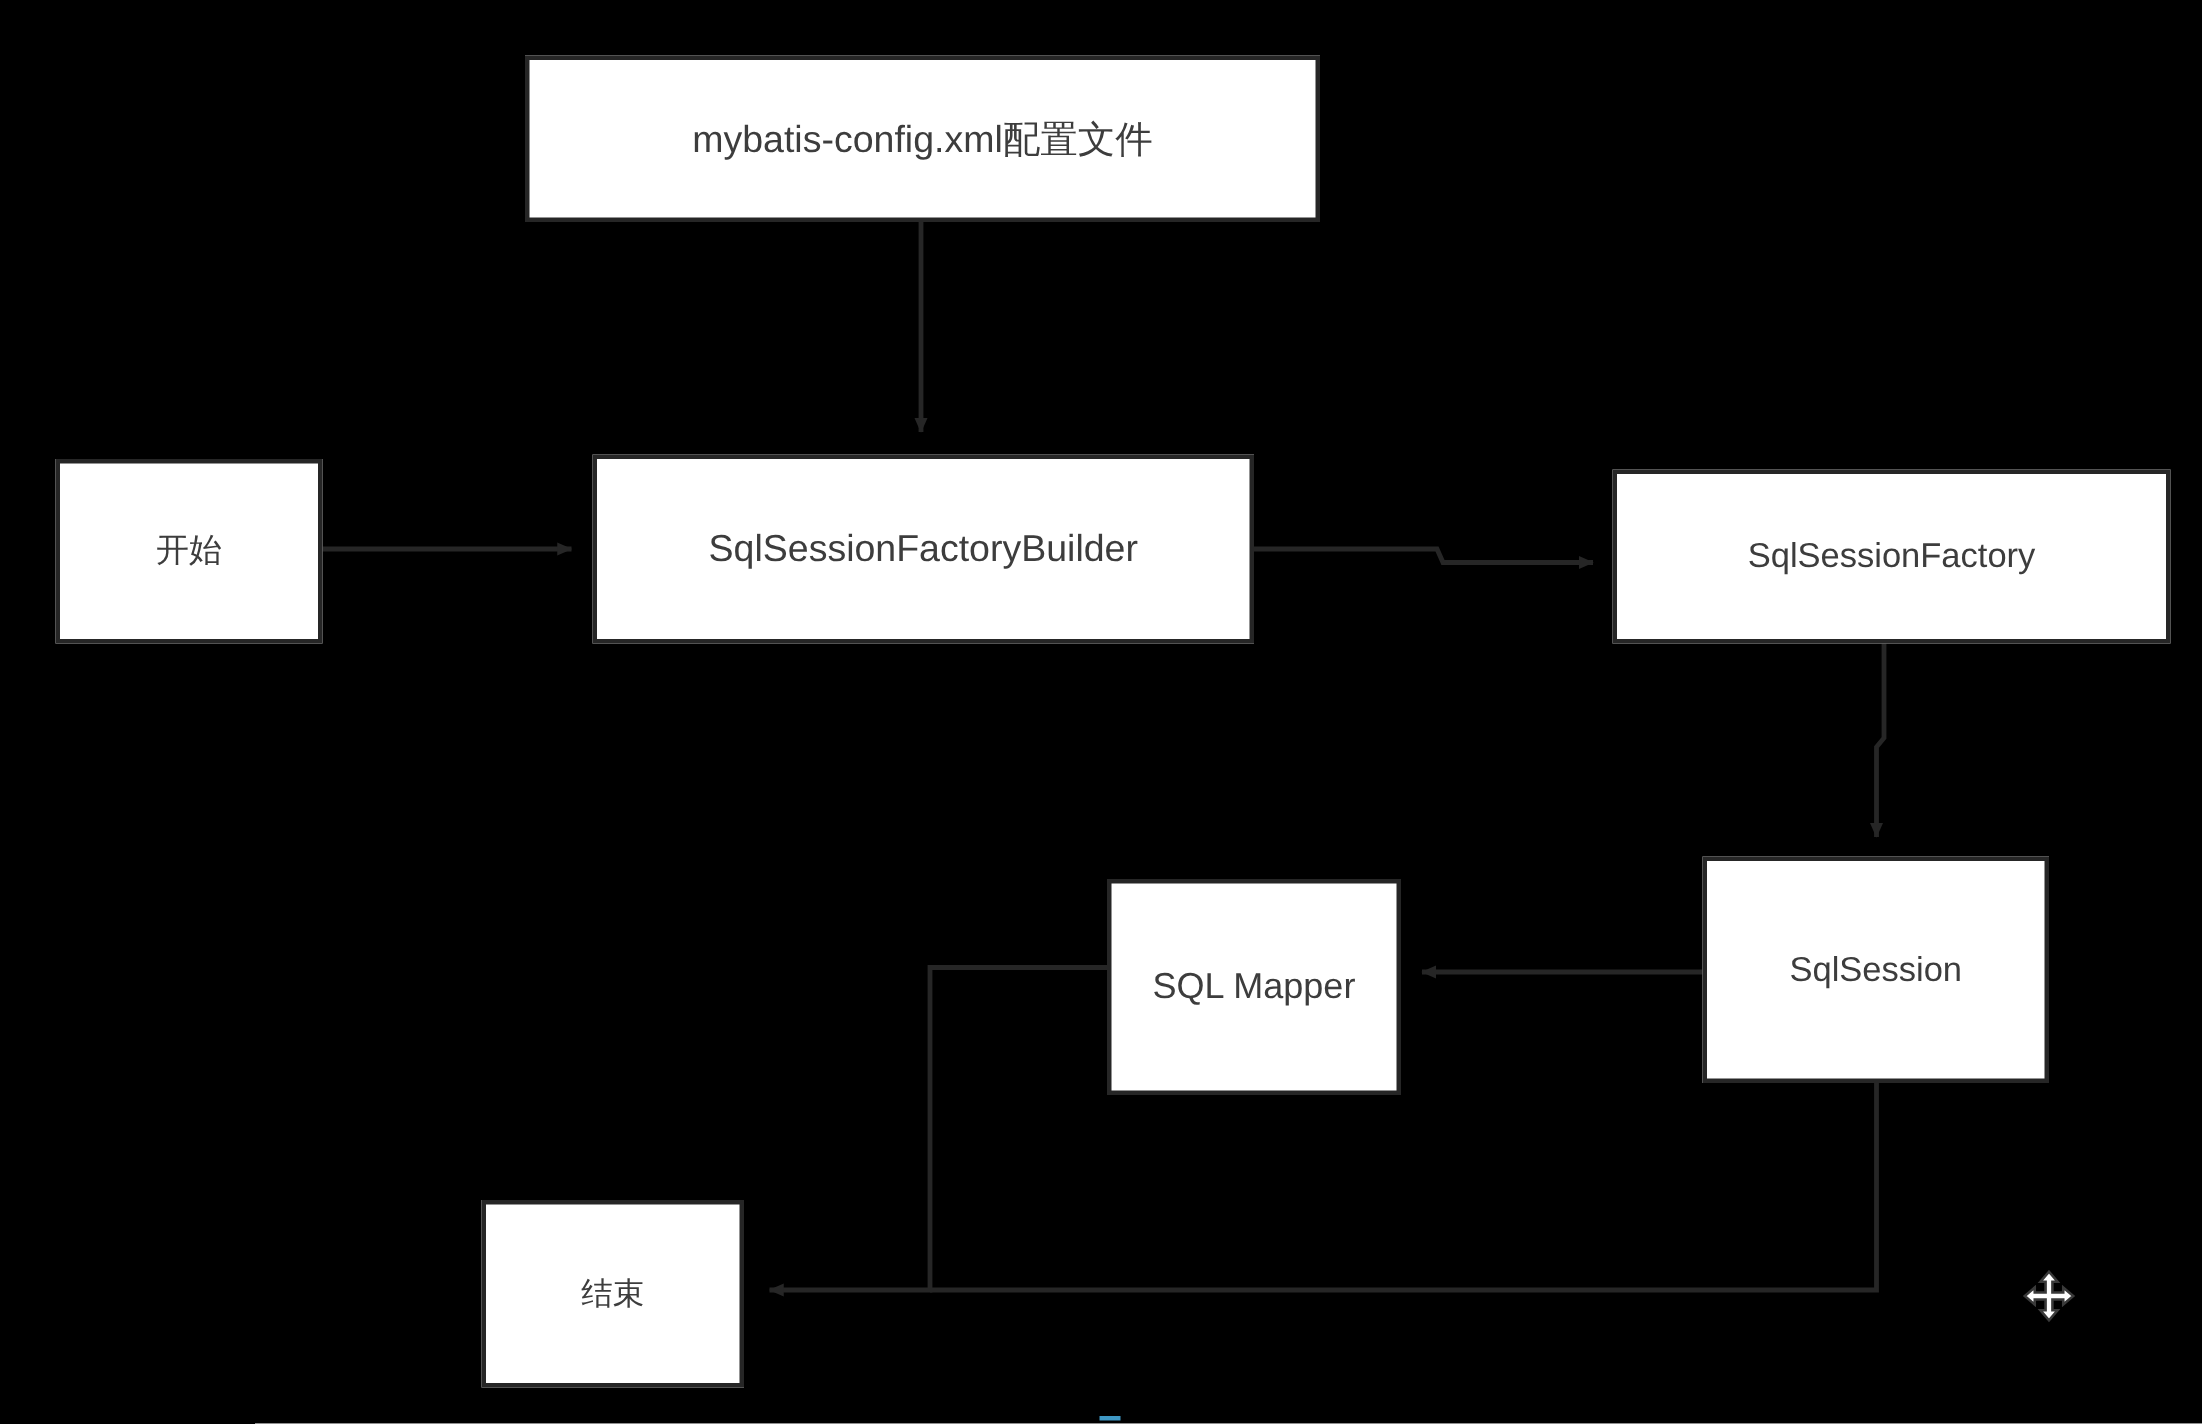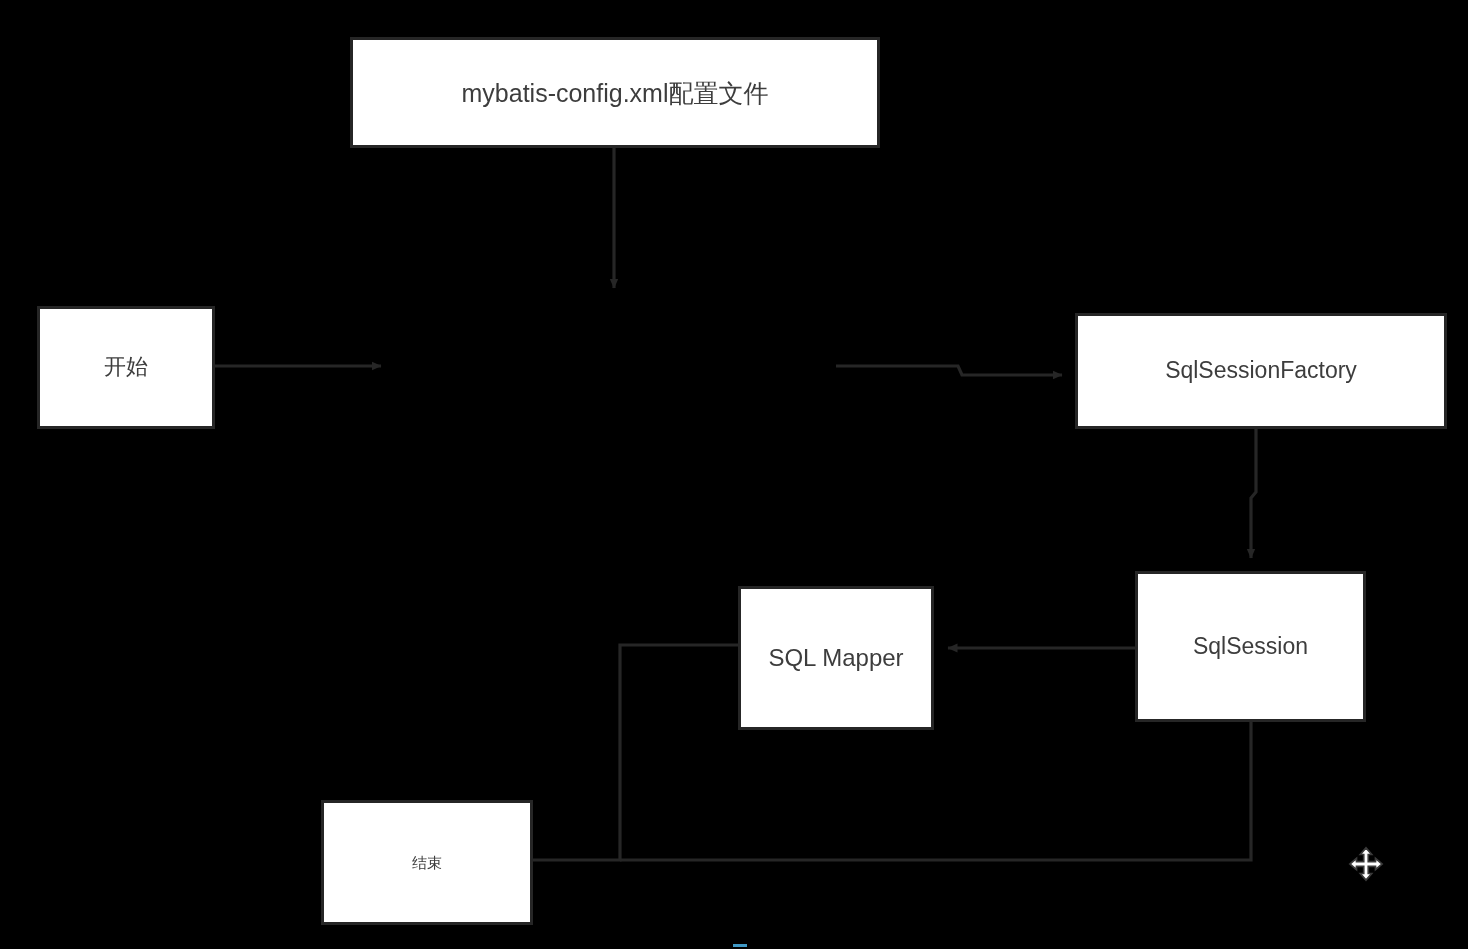--- a/index.html
+++ b/index.html
@@ -43,21 +43,21 @@
     display: block;
     padding: 0 8px;
     white-space: nowrap;
   }
   .n-config      { left: 350px; top: 37px;  width: 530px; height: 111px; font-size: 25px; }
   .n-start       { left: 37px;  top: 306px; width: 178px; height: 123px; font-size: 22px; }
   .n-builder     { left: 395px; top: 303px; width: 441px; height: 126px; font-size: 25px; }
   .n-factory     { left: 1075px;top: 313px; width: 372px; height: 116px; font-size: 23px; }
   .n-session     { left: 1135px;top: 571px; width: 231px; height: 151px; font-size: 23px; }
   .n-mapper      { left: 738px; top: 586px; width: 196px; height: 144px; font-size: 24px; }
-  .n-end         { left: 321px; top: 800px; width: 212px; height: 125px; font-size: 15px; }
+  .n-end         { left: 321px; top: 800px; width: 175px; height: 125px; font-size: 21px; }
 
   .cursor-icon {
     position: absolute;
     left: 1347px;
     top: 845px;
     width: 38px;
     height: 38px;
     z-index: 5;
   }
   .bottom-mark {
@@ -113,20 +113,23 @@
   </svg>
 
   <div class="node n-config">
     <span class="node-label">mybatis-config.xml配置文件</span>
   </div>
 
   <div class="node n-start">
     <span class="node-label">开始</span>
   </div>
 
+  <div class="node n-builder">
+    <span class="node-label">SqlSessionFactoryBuilder</span>
+  </div>
 
   <div class="node n-session">
     <span class="node-label">SqlSession</span>
   </div>
 
   <div class="node n-factory">
     <span class="node-label">SqlSessionFactory</span>
   </div>
 
   <div class="node n-mapper">

